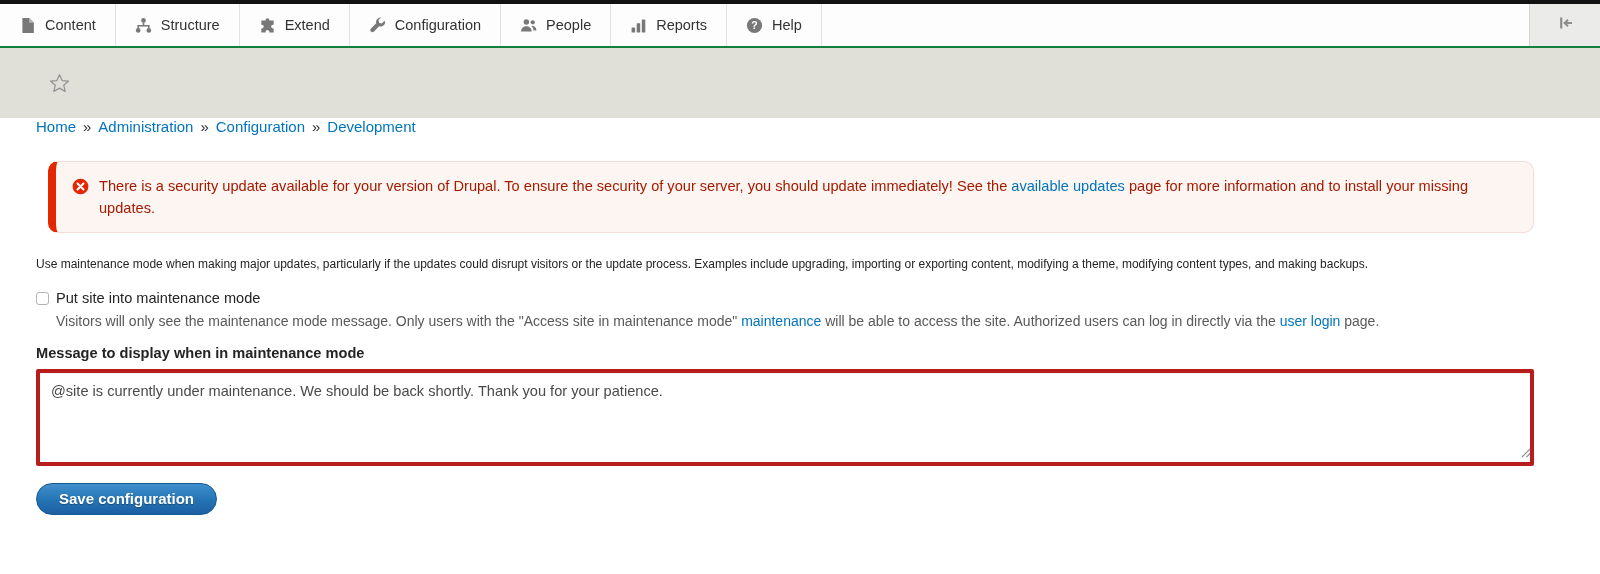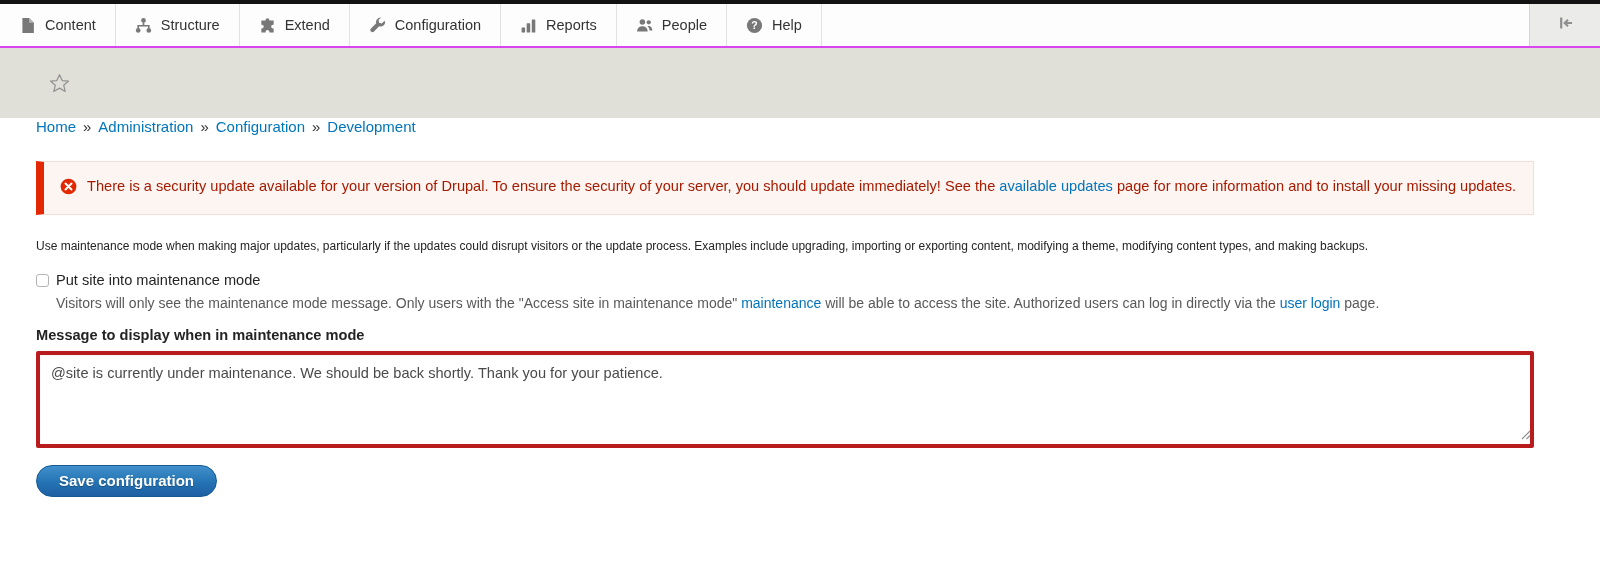--- a/index.html
+++ b/index.html
@@ -4,21 +4,21 @@
 <style>
   html,body{margin:0;padding:0;}
   body{
     width:1600px;height:574px;overflow:hidden;background:#fff;
     font-family:"Liberation Sans",sans-serif;color:#222;
   }
   
   .top-strip{height:4px;background:#121212;}
   .toolbar{
     height:42px;background:#fdfdfd;display:flex;align-items:stretch;
-    border-bottom:2px solid #d946ef;
+    border-bottom:2px solid #15803d;
   }
   .toolbar-item{
     display:flex;align-items:center;gap:9px;padding:0 19px;
     border-right:1px solid #e2e2e2;color:#333;font-size:14.5px;cursor:pointer;
     white-space:nowrap;
   }
   .toolbar-item svg{display:block;}
   .toolbar-spacer{flex:1;}
   .toolbar-toggle{
     width:70px;background:#ebebe9;border-left:1px solid #d5d5d3;
@@ -30,22 +30,22 @@
   }
   .page-title{font-size:27px;font-weight:bold;color:#333;letter-spacing:.2px;}
   .star{margin-left:12px;margin-top:4px;cursor:pointer;}
   
   .content{padding:0 66px 0 36px;}
   .breadcrumb{font-size:15px;color:#333;}
   .breadcrumb a{color:#0074bd;text-decoration:none;cursor:pointer;}
   .breadcrumb .sep{margin:0 7px;color:#333;}
   .messages-error{
     margin-top:26px;background:#fdf5f2;border:1px solid #f3ddd6;
-    border-left:8px solid #e32700;border-radius:0;
-    padding:13px 16px;display:flex;color:#a51b00;font-size:14.6px;line-height:22px;
+    border-left:8px solid #e32700;border-radius:10px;
+    padding:13px 16px;display:flex;color:#a51b00;font-size:14.6px;line-height:22px;margin-left:12px;
   }
   .messages-error a{color:#0074bd;text-decoration:none;cursor:pointer;}
   .err-icon{flex:none;margin:3px 10px 0 0;}
   .intro{margin-top:20px;font-size:12px;line-height:22px;color:#242424;max-width:1500px;}
   .checkbox-row{margin-top:15px;display:flex;align-items:center;font-size:14.6px;color:#242424;}
   .checkbox-row input{
     appearance:none;-webkit-appearance:none;width:13px;height:13px;margin:0 7px 0 0;
     border:1px solid #b4b4b4;border-radius:3px;background:#fff;cursor:pointer;
   }
   .form-desc{margin-top:7px;padding-left:20px;font-size:14px;color:#595959;}
@@ -105,37 +105,37 @@
     <span>
       <svg width="17" height="17" viewBox="0 0 16 16">
           <path d="M15.2 4.2a4.3 4.3 0 0 1-5.6 4.6l-4.9 4.9a1.95 1.95 0 1 1-2.8-2.8l4.9-4.9A4.3 4.3 0 0 1 11.4.5L9 2.9l.5 2.6 2.6.5L14.5 3.6c.4.7.7 1.1.7 1.9z" fill="#787878"></path>
         </svg>
     </span>
     <span>Configuration</span>
   </div>
   <div class="toolbar-item">
     <span>
       <svg width="17" height="17" viewBox="0 0 16 16">
-          <rect x="1.5" y="9.8" width="3.3" height="4.7" rx=".5" fill="#787878"></rect>
-          <rect x="6.3" y="5.8" width="3.3" height="8.7" rx=".5" fill="#787878"></rect>
-          <rect x="11.1" y="2.3" width="3.3" height="12.2" rx=".5" fill="#787878"></rect>
-        </svg>
-    </span>
-    <span>Reports</span>
-  </div>
-  <div class="toolbar-item">
-    <span>
-      <svg width="17" height="17" viewBox="0 0 16 16">
           <circle cx="6" cy="4.6" r="2.6" fill="#787878"></circle>
           <path d="M1 13.6c0-3.1 2.2-5 5-5s5 1.9 5 5z" fill="#787878"></path>
           <circle cx="12" cy="5" r="2" fill="#787878"></circle>
           <path d="M12.4 8.5c1.8.4 3 1.9 3 4.2h-2.7c-.1-1.7-.8-3-1.9-3.9.5-.2 1-.3 1.6-.3z" fill="#787878"></path>
         </svg>
     </span>
     <span>People</span>
+  </div>
+  <div class="toolbar-item">
+    <span>
+      <svg width="17" height="17" viewBox="0 0 16 16">
+          <rect x="1.5" y="9.8" width="3.3" height="4.7" rx=".5" fill="#787878"></rect>
+          <rect x="6.3" y="5.8" width="3.3" height="8.7" rx=".5" fill="#787878"></rect>
+          <rect x="11.1" y="2.3" width="3.3" height="12.2" rx=".5" fill="#787878"></rect>
+        </svg>
+    </span>
+    <span>Reports</span>
   </div>
   <div class="toolbar-item">
     <span>
       <svg width="17" height="17" viewBox="0 0 17 17">
           <circle cx="8.5" cy="8.5" r="7.6" fill="#787878"></circle>
           <text x="8.5" y="12.2" font-size="10.5" font-weight="bold" fill="#fff" text-anchor="middle" font-family="Liberation Sans, sans-serif">?</text>
         </svg>
     </span>
     <span>Help</span>
   </div>

